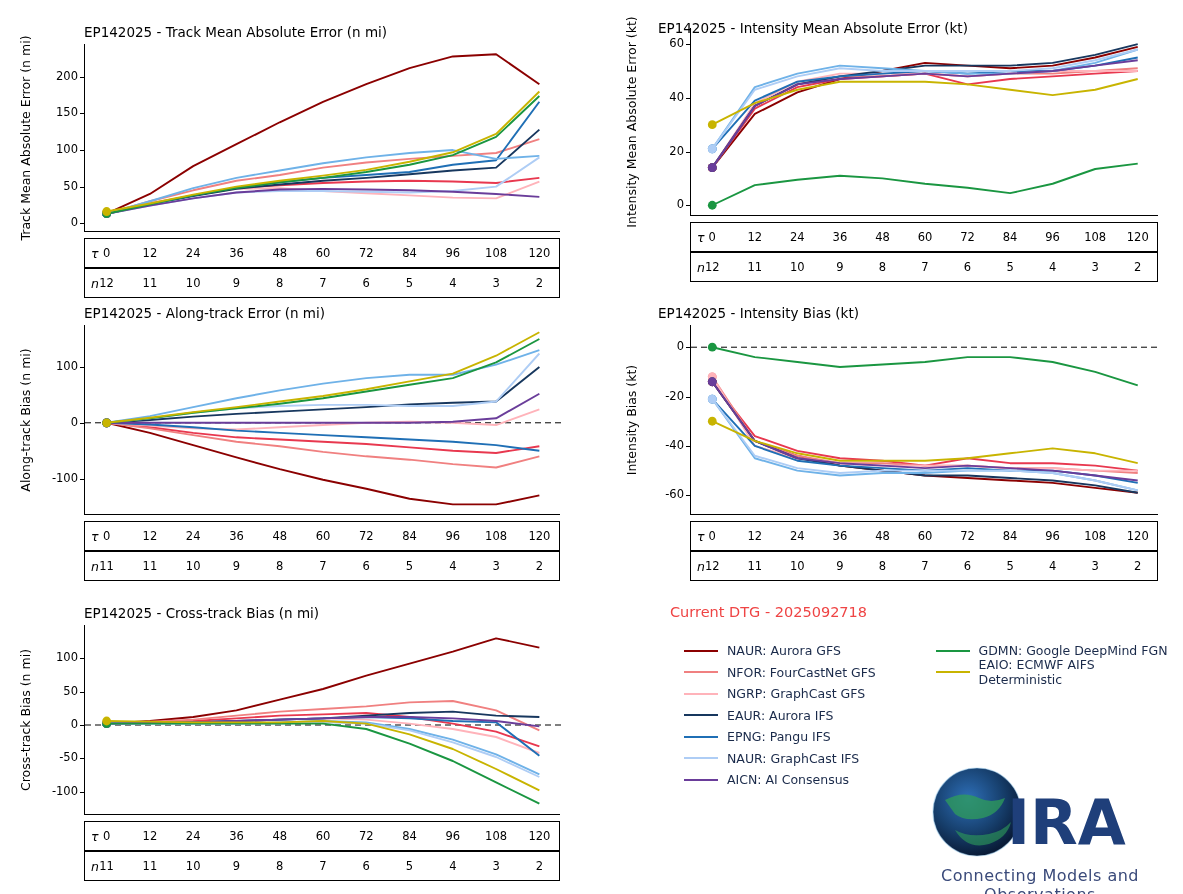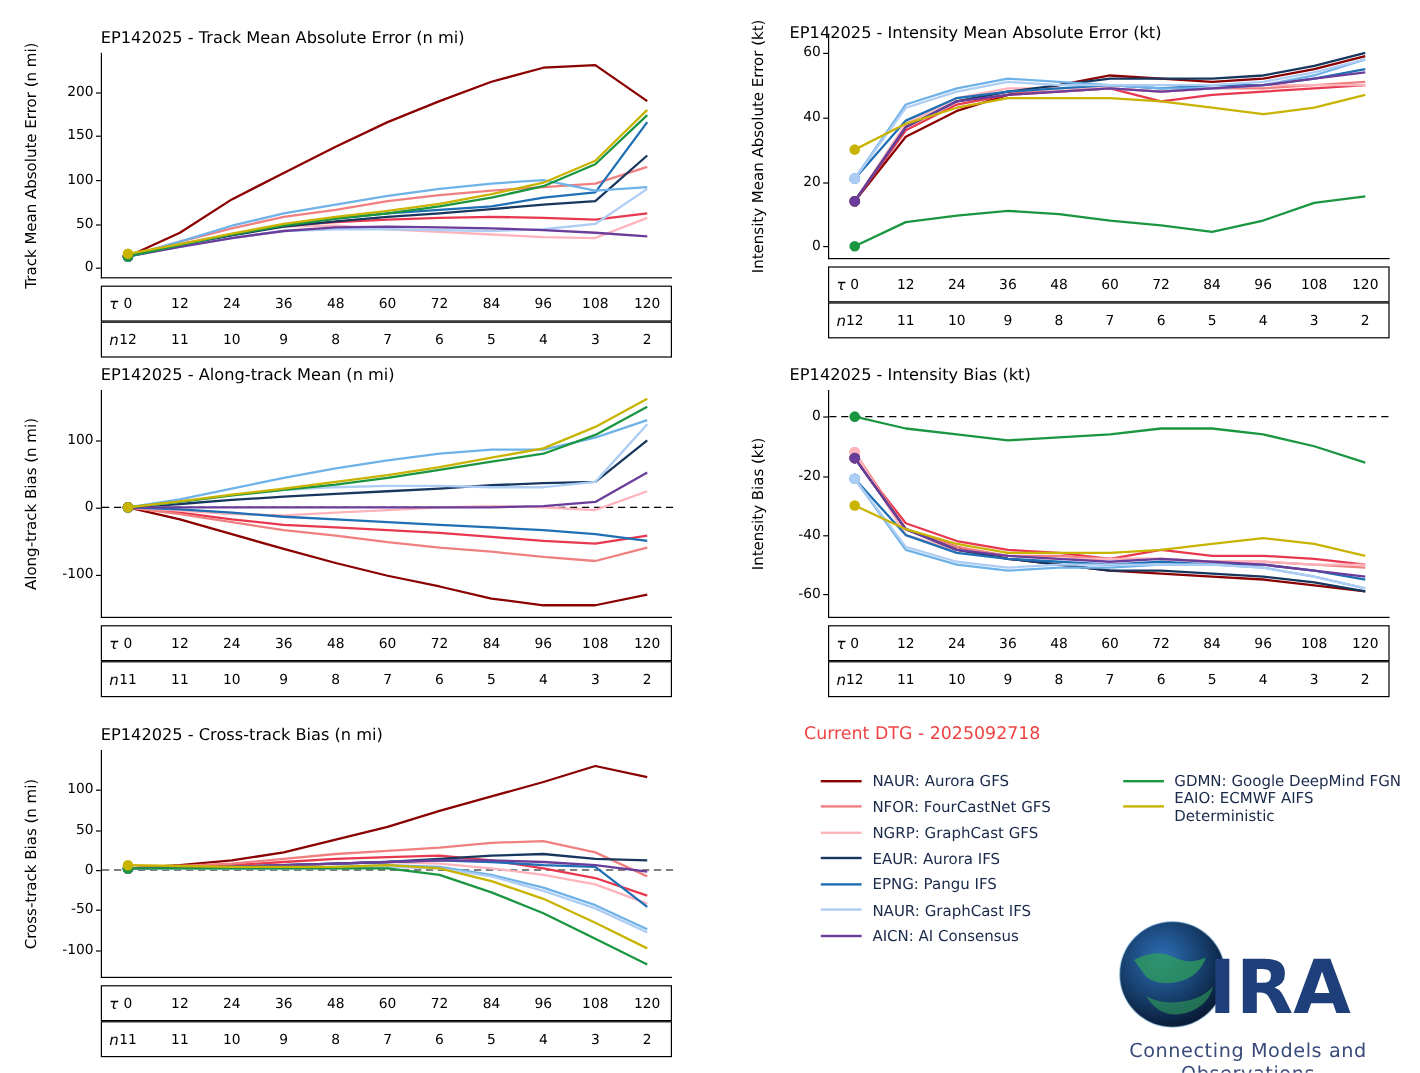--- a/index.html
+++ b/index.html
@@ -235,21 +235,21 @@
           <div class="cell" style="left: 234px;">7</div>
           <div class="cell" style="left: 276.545px;">6</div>
           <div class="cell" style="left: 319.091px;">5</div>
           <div class="cell" style="left: 361.636px;">4</div>
           <div class="cell" style="left: 404.182px;">3</div>
           <div class="cell" style="left: 446.727px;">2</div>
         </div>
       </div>
     </div>
     <div class="panel" style="left: 0px; top: 0px; width: 1183px; height: 894px; pointer-events: none;">
-      <div class="panel-title" style="position: absolute; left: 84px; top: 305px;">EP142025 - Along-track Mean (n mi)</div>
+      <div class="panel-title" style="position: absolute; left: 84px; top: 305px;">EP142025 - Along-track Error (n mi)</div>
       <div class="ylabel" style="left: 18px; top: 420px; transform: rotate(-90deg) translate(-50%, 0px);">Along-track Bias (n mi)</div>
       <div class="plotbox" style="left: 84px; top: 325px; width: 476px; height: 190px;">
         <svg width="476" height="190">
           <line x1="0" x2="476" y1="97.79411764705883" y2="97.79411764705883" stroke="#000" stroke-width="1" stroke-dasharray="6,4"></line>
           <path d="M21.64 97.79 L64.91 107.85 L108.18 120.15 L151.45 132.44 L194.73 144.18 L238.00 154.79 L281.27 163.74 L324.55 173.79 L367.82 179.38 L411.09 179.38 L454.36 170.44 " fill="none" stroke="#8b0000" stroke-width="1.9" stroke-linejoin="round"></path>
           <circle cx="21.64" cy="97.79" r="4.4" fill="#8b0000"></circle>
           <path d="M21.64 97.79 L64.91 102.26 L108.18 107.85 L151.45 112.32 L194.73 114.56 L238.00 116.79 L281.27 119.03 L324.55 122.38 L367.82 125.74 L411.09 127.97 L454.36 121.26 " fill="none" stroke="#e8384f" stroke-width="1.9" stroke-linejoin="round"></path>
           <circle cx="21.64" cy="97.79" r="4.4" fill="#e8384f"></circle>
           <path d="M21.64 97.79 L64.91 103.38 L108.18 110.09 L151.45 116.79 L194.73 121.26 L238.00 126.85 L281.27 131.32 L324.55 134.68 L367.82 139.15 L411.09 142.50 L454.36 131.32 " fill="none" stroke="#f08080" stroke-width="1.9" stroke-linejoin="round"></path>
           <circle cx="21.64" cy="97.79" r="4.4" fill="#f08080"></circle>

